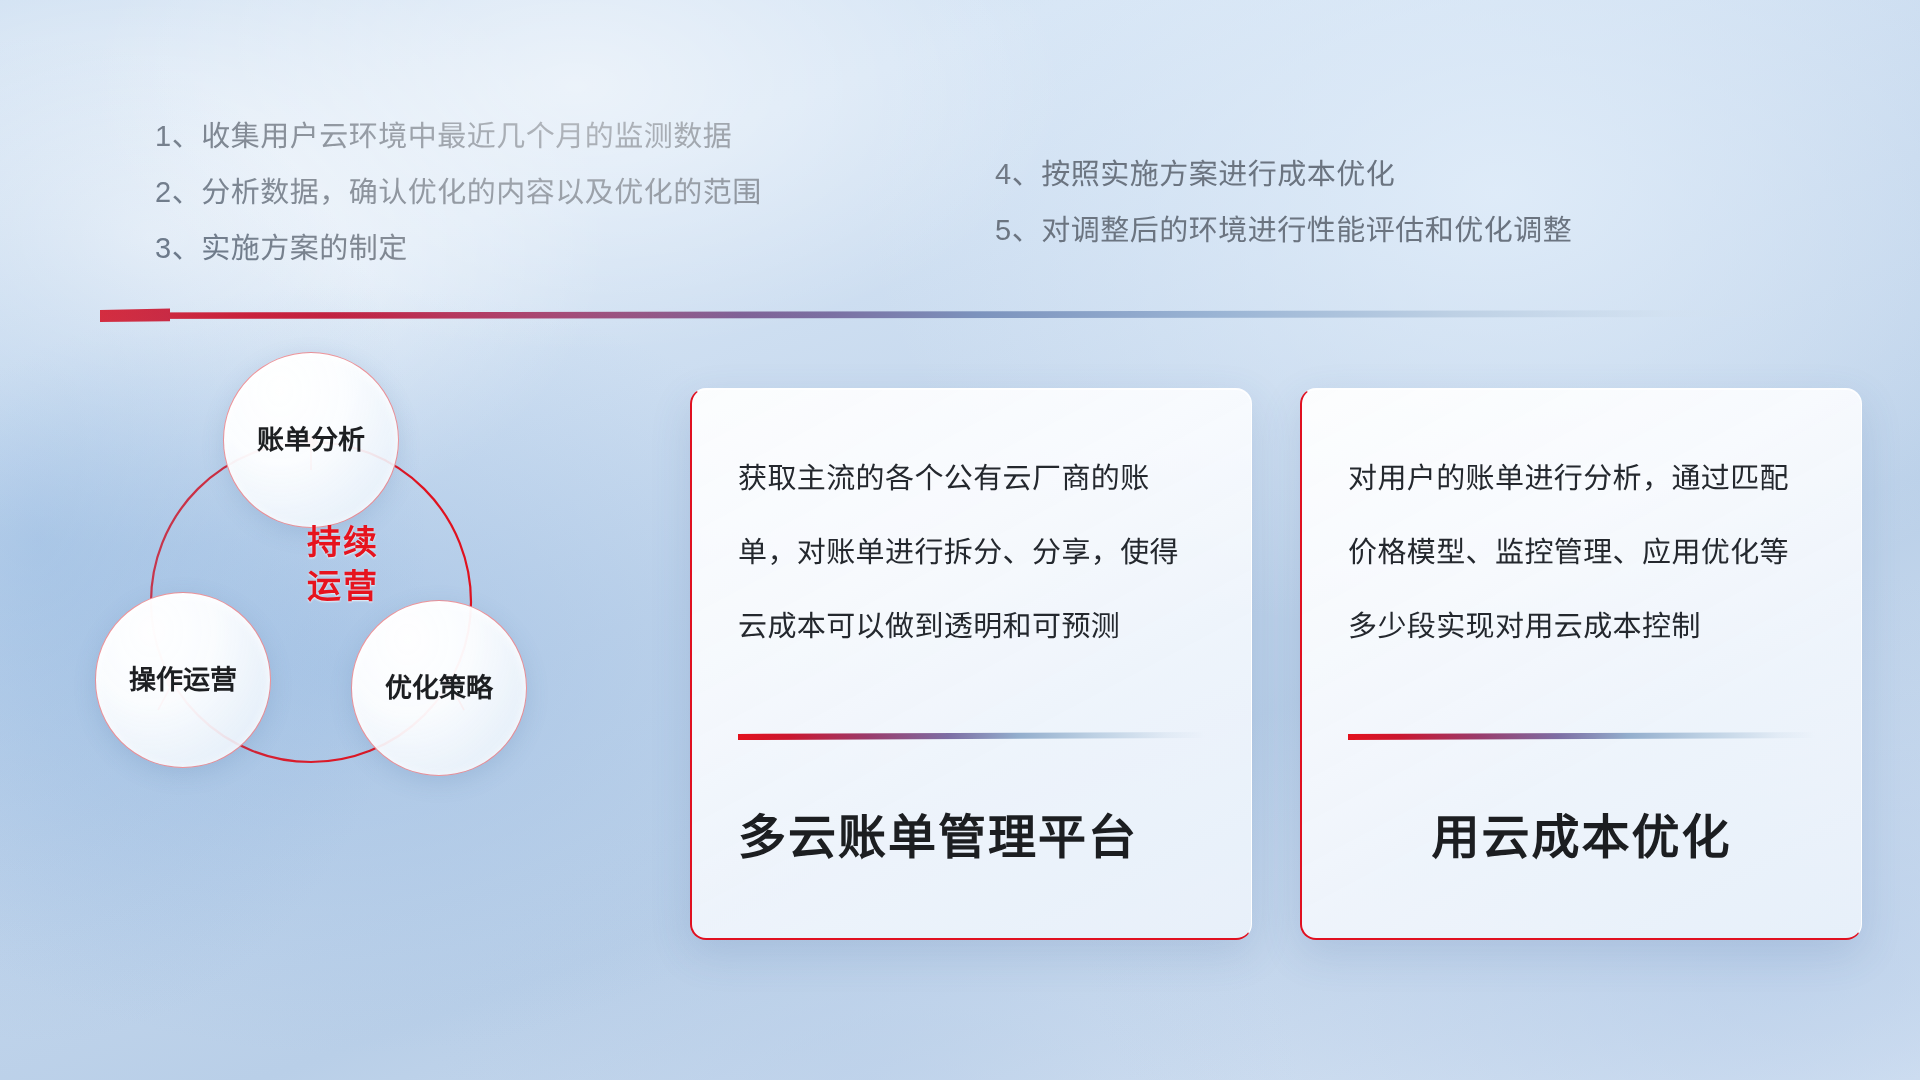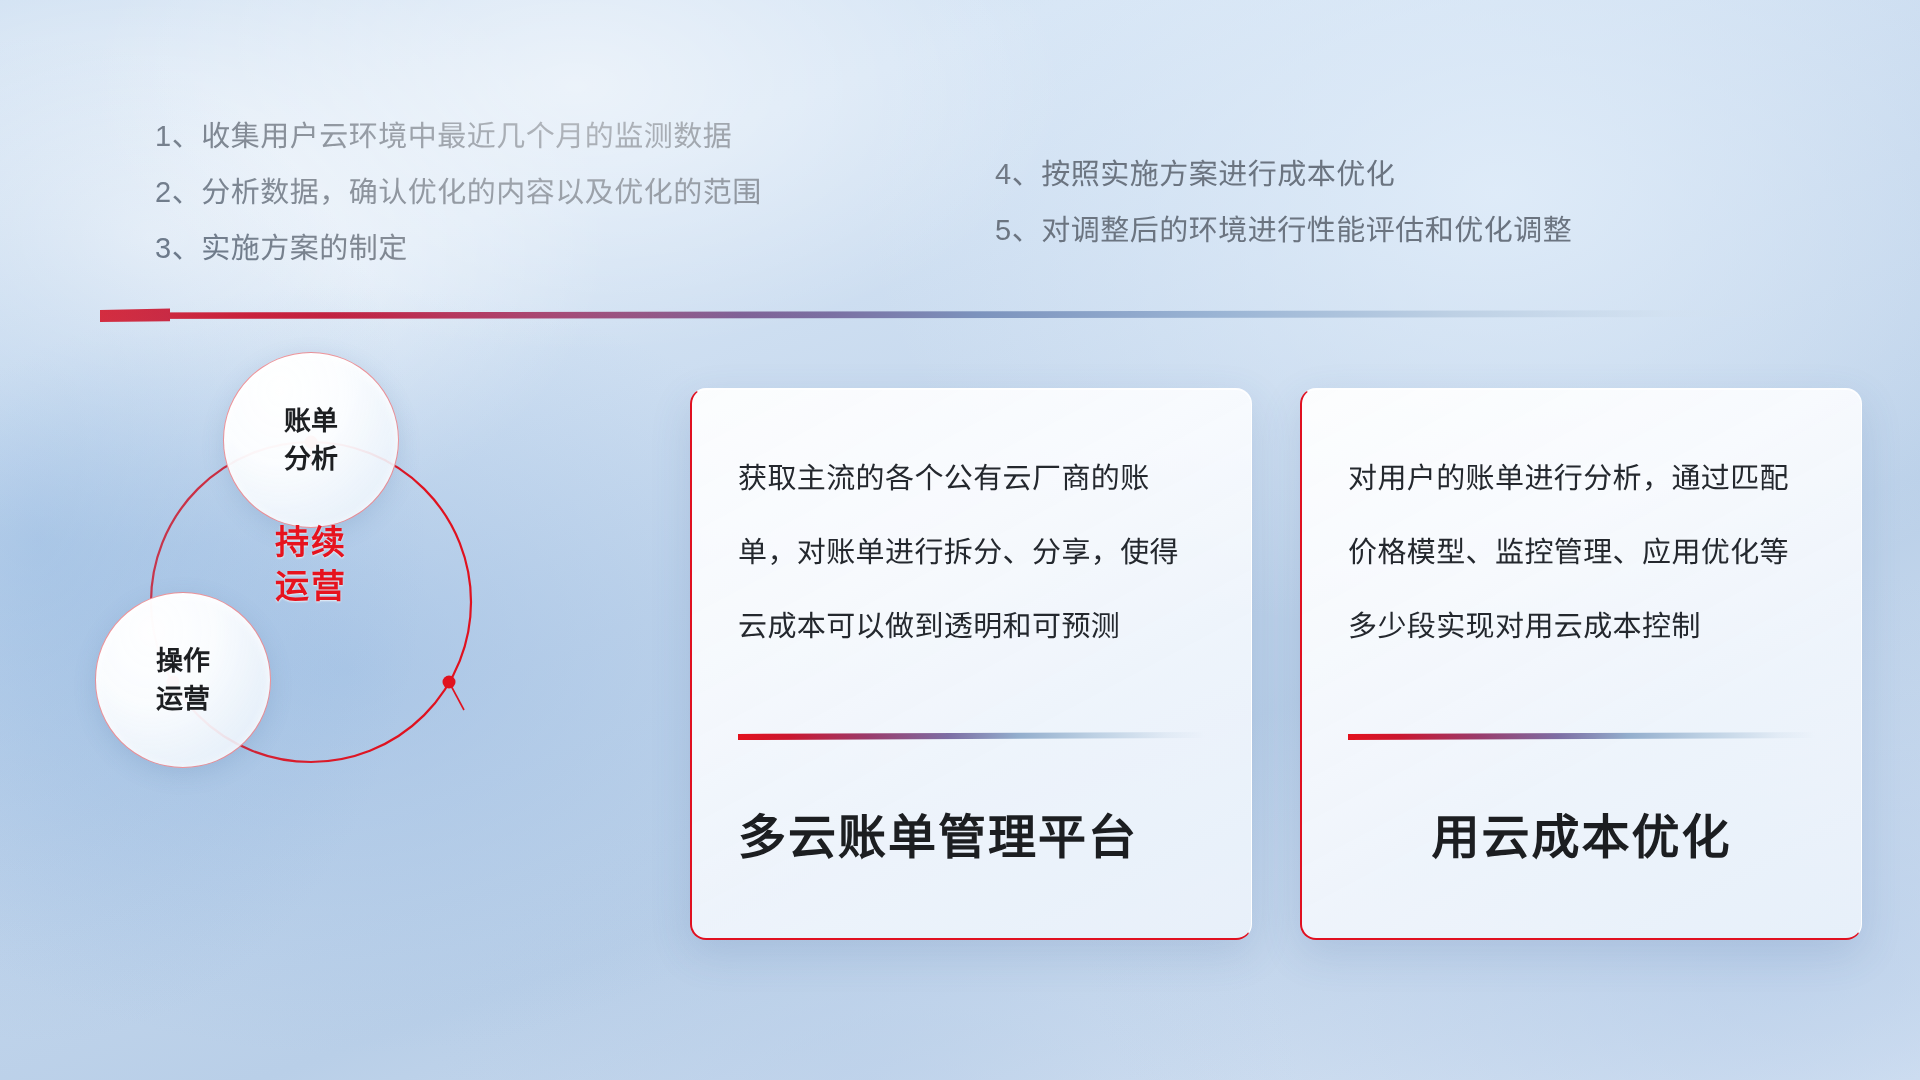--- a/index.html
+++ b/index.html
@@ -100,40 +100,39 @@
   .venn svg { position: absolute; left: 0; top: 0; overflow: visible; }
 
   .bubble {
     position: absolute;
     border-radius: 50%;
     border: 1.4px solid rgba(226,60,70,0.55);
     background:
       radial-gradient(ellipse at 32% 22%, rgba(255,255,255,0.99) 0%, rgba(253,254,255,0.96) 38%, rgba(240,246,252,0.90) 72%, rgba(231,240,250,0.86) 100%);
     box-shadow: 0 6px 22px rgba(70,110,160,0.17), inset 0 2px 10px rgba(255,255,255,0.9);
     display: flex;
-    flex-direction: column;
     align-items: center;
     justify-content: center;
     color: #1d1f22;
     font-weight: bold;
     font-size: 27px;
     line-height: 38px;
     text-align: center;
     z-index: 3;
   }
   .bubble.top    { left: 128px; top: 0px;   width: 176px; height: 176px; }
   .bubble.bleft  { left: 0px;   top: 240px; width: 176px; height: 176px; }
   .bubble.bright { left: 256px; top: 248px; width: 176px; height: 176px; }
 
   .venn-center {
     position: absolute;
-    left: 136px;
+    left: 124px;
     top: 168px;
     width: 160px;
-    text-align: center;
+    text-align: right;
     color: #e6131e;
     font-weight: bold;
     font-size: 34px;
     line-height: 44px;
     letter-spacing: 2px;
     z-index: 4;
     text-shadow: 0 1px 2px rgba(255,255,255,0.75);
   }
 
   
@@ -234,20 +233,24 @@
     <div class="bubble top">
       <span>账单</span>
       <span>分析</span>
     </div>
 
     <div class="bubble bleft">
       <span>操作</span>
       <span>运营</span>
     </div>
 
+    <div class="bubble bright">
+      <span>优化</span>
+      <span>策略</span>
+    </div>
 
     <div class="venn-center">
       <div>持续</div>
       <div>运营</div>
     </div>
   </div>
 
   <div class="card one">
     <div class="card-body">获取主流的各个公有云厂商的账单，对账单进行拆分、分享，使得云成本可以做到透明和可预测</div>
     <div class="card-rule"></div>

